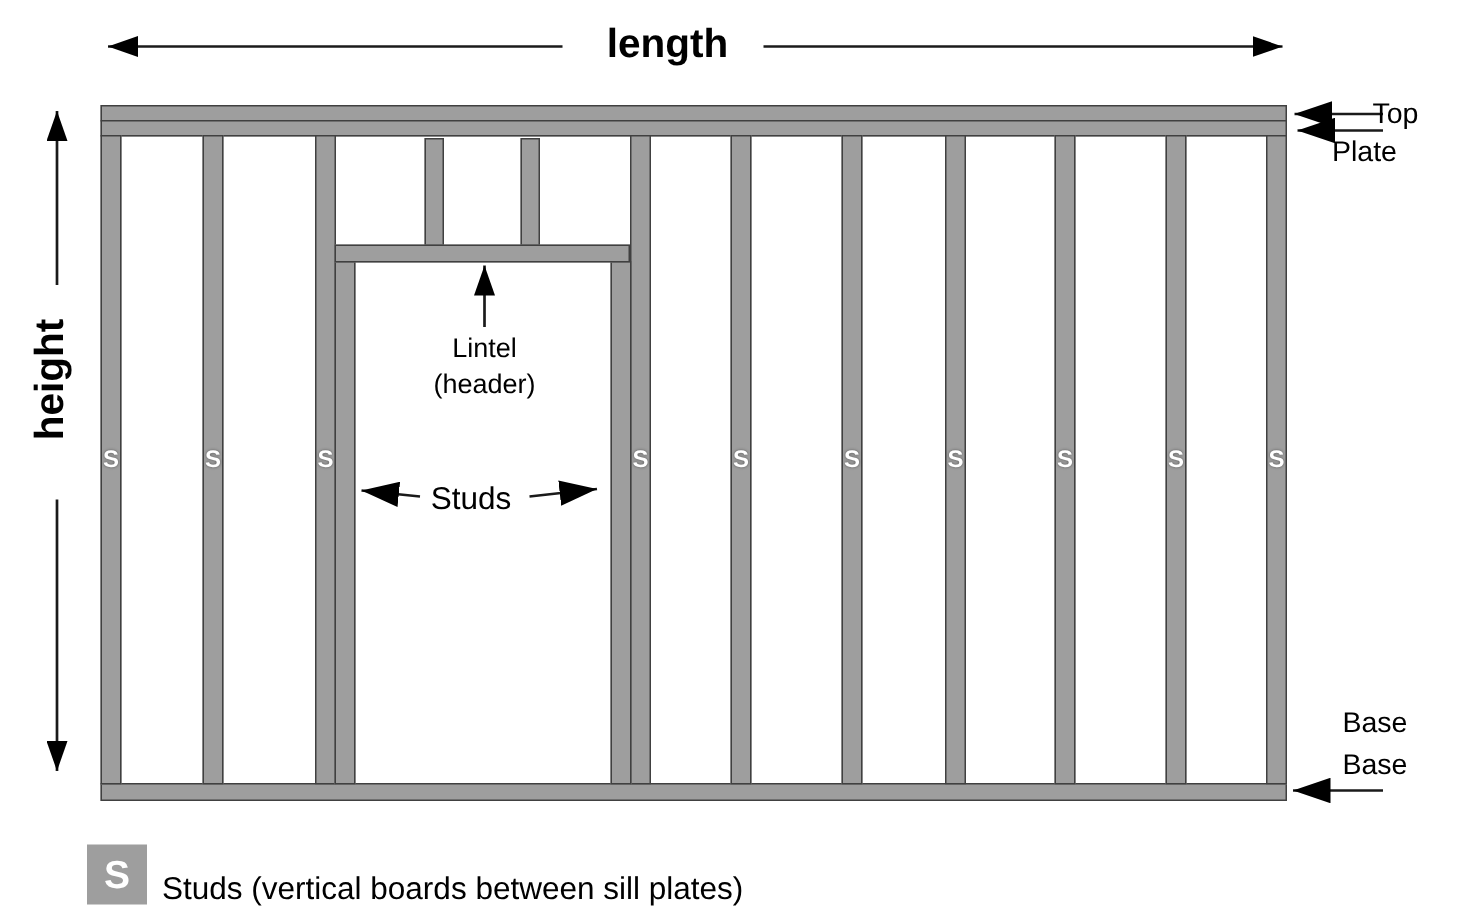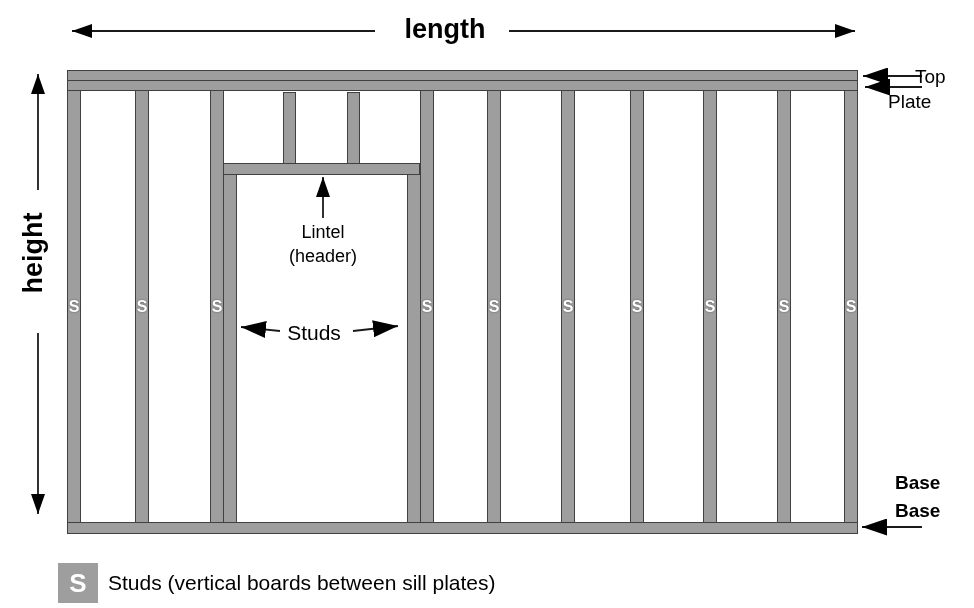--- a/index.html
+++ b/index.html
@@ -24,31 +24,31 @@
   .lbl { position:absolute; color:#000; }
   #length-label { left:392px; top:14px; width:106px; text-align:center; font-size:27px; font-weight:bold; }
   #height-label {
     left:-18px; top:238px; width:102px; height:30px; text-align:center;
     font-size:27px; font-weight:bold; transform:rotate(-90deg);
   }
   #top-plates-label { left:888px; top:64px; width:78px; font-size:19px; line-height:25px; }
   #top-plates-label .line1 { display:block; padding-left:27px; }
   #top-plates-label .line2 { display:block; }
   #base-plate-label { left:895px; top:469px; width:70px; font-size:19px; line-height:28px; }
-  #base-plate-label span { display:block;font-weight:bold; }
+  #base-plate-label span { display:block; }
   #lintel-label { left:262px; top:220px; width:122px; text-align:center; font-size:18px; line-height:24px; }
   #lintel-label span { display:block; }
   #jacks-label { left:279px; top:321px; width:70px; text-align:center; font-size:21px; }
   #legend { position:absolute; left:58px; top:563px; height:40px; }
   #legend-swatch {
     position:absolute; left:0; top:0; width:40px; height:40px;
     background:var(--lumber,#9e9e9e); color:var(--stud-label,#ffffff);
     font-weight:bold; font-size:26px; line-height:40px; text-align:center;
   }
-  #legend-text { position:absolute; left:50px; top:8px; width:600px; font-size:21px; white-space:nowrap; }
+  #legend-text { position:absolute; left:50px; top:18px; width:600px; font-size:21px; white-space:nowrap; }
 </style>
 </head>
 <body>
 
 <div id="canvas">
 
   <svg id="arrow-layer" viewBox="0 0 974 608" xmlns="http://www.w3.org/2000/svg">
     <defs>
       <marker id="ah-s" markerUnits="userSpaceOnUse" markerWidth="20" markerHeight="14" refX="20" refY="7" orient="auto">
         <polygon points="0,0 20,7 0,14"></polygon>

